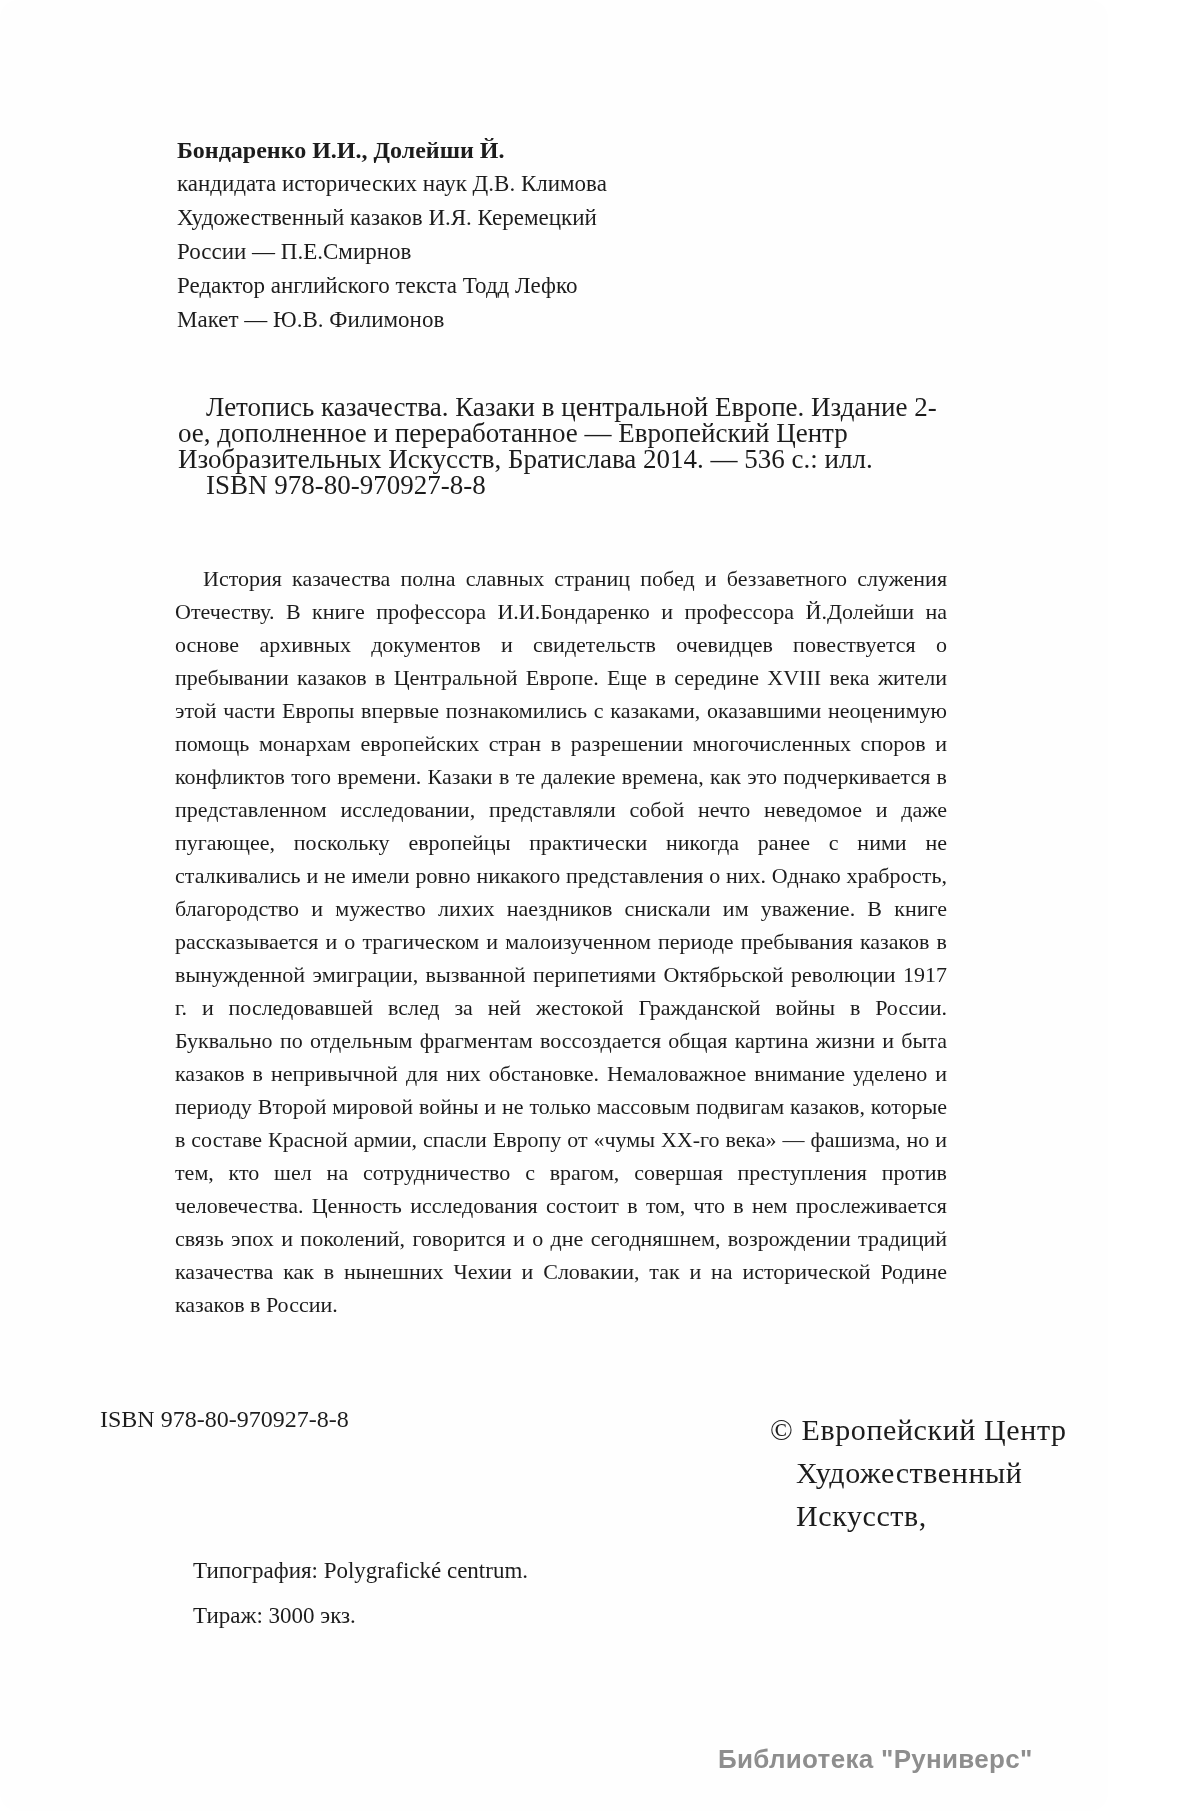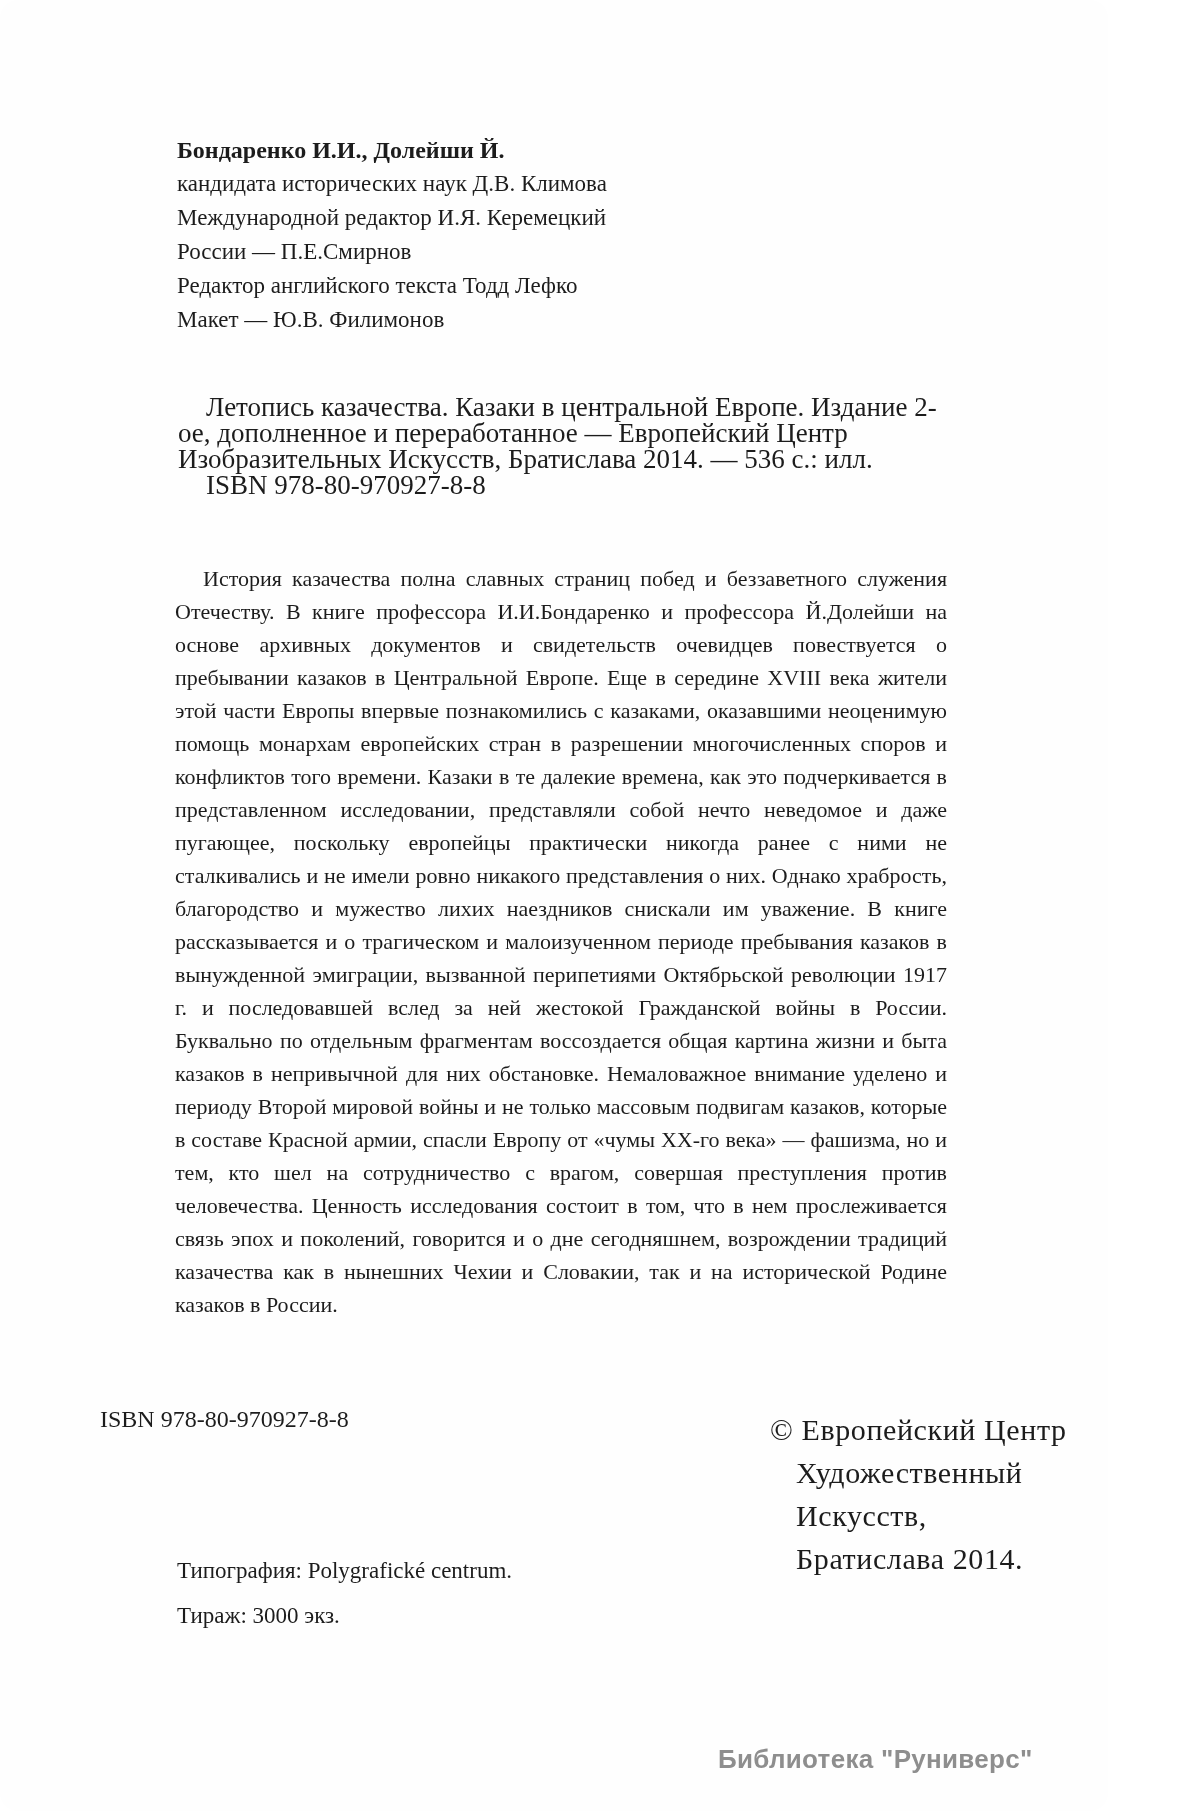--- a/index.html
+++ b/index.html
@@ -64,21 +64,21 @@
     top: 1408px;
     font-size: 30px;
     line-height: 43px;
     letter-spacing: 0.6px;
   }
   .copyright .cont { padding-left: 26px; }
 
   
   .colophon {
     position: absolute;
-    left: 177px;
+    left: 193px;
     top: 1548px;
     font-size: 23px;
     line-height: 45px;
   }
 
   
   .watermark {
     position: absolute;
     left: 718px;
     top: 1744px;
@@ -90,39 +90,38 @@
   }
 </style>
 </head>
 <body>
 
 <div class="page">
 
   <div class="credits">
     <div class="authors">Бондаренко И.И., Долейши Й.</div>
     <div><span>кандидата исторических наук </span><span class="b">Д.В. Климова</span></div>
-    <div><span>Международной редактор </span><span class="b">И.Я. Керемецкий</span></div>
+    <div><span>Художественный казаков </span><span class="b">И.Я. Керемецкий</span></div>
     <div><span>России — </span><span class="b">П.Е.Смирнов</span></div>
     <div><span>Редактор английского текста </span><span class="b">Тодд Лефко</span></div>
     <div><span>Макет — </span><span class="b">Ю.В. Филимонов</span></div>
   </div>
 
   <div class="bib">
     <div class="desc">Летопись казачества. Казаки в центральной Европе. Издание 2-ое, дополненное и переработанное — Европейский Центр Изобразительных Искусств, Братислава 2014. — 536 с.: илл.</div>
     <div class="isbn">ISBN 978-80-970927-8-8</div>
   </div>
 
   <div class="annotation">История казачества полна славных страниц побед и беззаветного служения Отечеству. В книге профессора И.И.Бондаренко и профессора Й.Долейши на основе архивных документов и свидетельств очевидцев повествуется о пребывании казаков в Центральной Европе. Еще в середине XVIII века жители этой части Европы впервые познакомились с казаками, оказавшими неоценимую помощь монархам европейских стран в разрешении многочисленных споров и конфликтов того времени. Казаки в те далекие времена, как это подчеркивается в представленном исследовании, представляли собой нечто неведомое и даже пугающее, поскольку европейцы практически никогда ранее с ними не сталкивались и не имели ровно никакого представления о них. Однако храбрость, благородство и мужество лихих наездников снискали им уважение. В книге рассказывается и о трагическом и малоизученном периоде пребывания казаков в вынужденной эмиграции, вызванной перипетиями Октябрьской революции 1917 г. и последовавшей вслед за ней жестокой Гражданской войны в России. Буквально по отдельным фрагментам воссоздается общая картина жизни и быта казаков в непривычной для них обстановке. Немаловажное внимание уделено и периоду Второй мировой войны и не только массовым подвигам казаков, которые в составе Красной армии, спасли Европу от «чумы XX-го века» — фашизма, но и тем, кто шел на сотрудничество с врагом, совершая преступления против человечества. Ценность исследования состоит в том, что в нем прослеживается связь эпох и поколений, говорится и о дне сегодняшнем, возрождении традиций казачества как в нынешних Чехии и Словакии, так и на исторической Родине казаков в России.</div>
 
   <div class="isbn-bottom">ISBN 978-80-970927-8-8</div>
 
   <div class="copyright">
     <div>© Европейский Центр</div>
     <div class="cont">Художественный Искусств,</div>
-    <div class="cont">Братислава 2014.</div>
   </div>
 
   <div class="colophon">
     <div>Типография: Polygrafické centrum.</div>
     <div>Тираж: 3000 экз.</div>
   </div>
 
   <div class="watermark">Библиотека "Руниверс"</div>
 
 </div>

